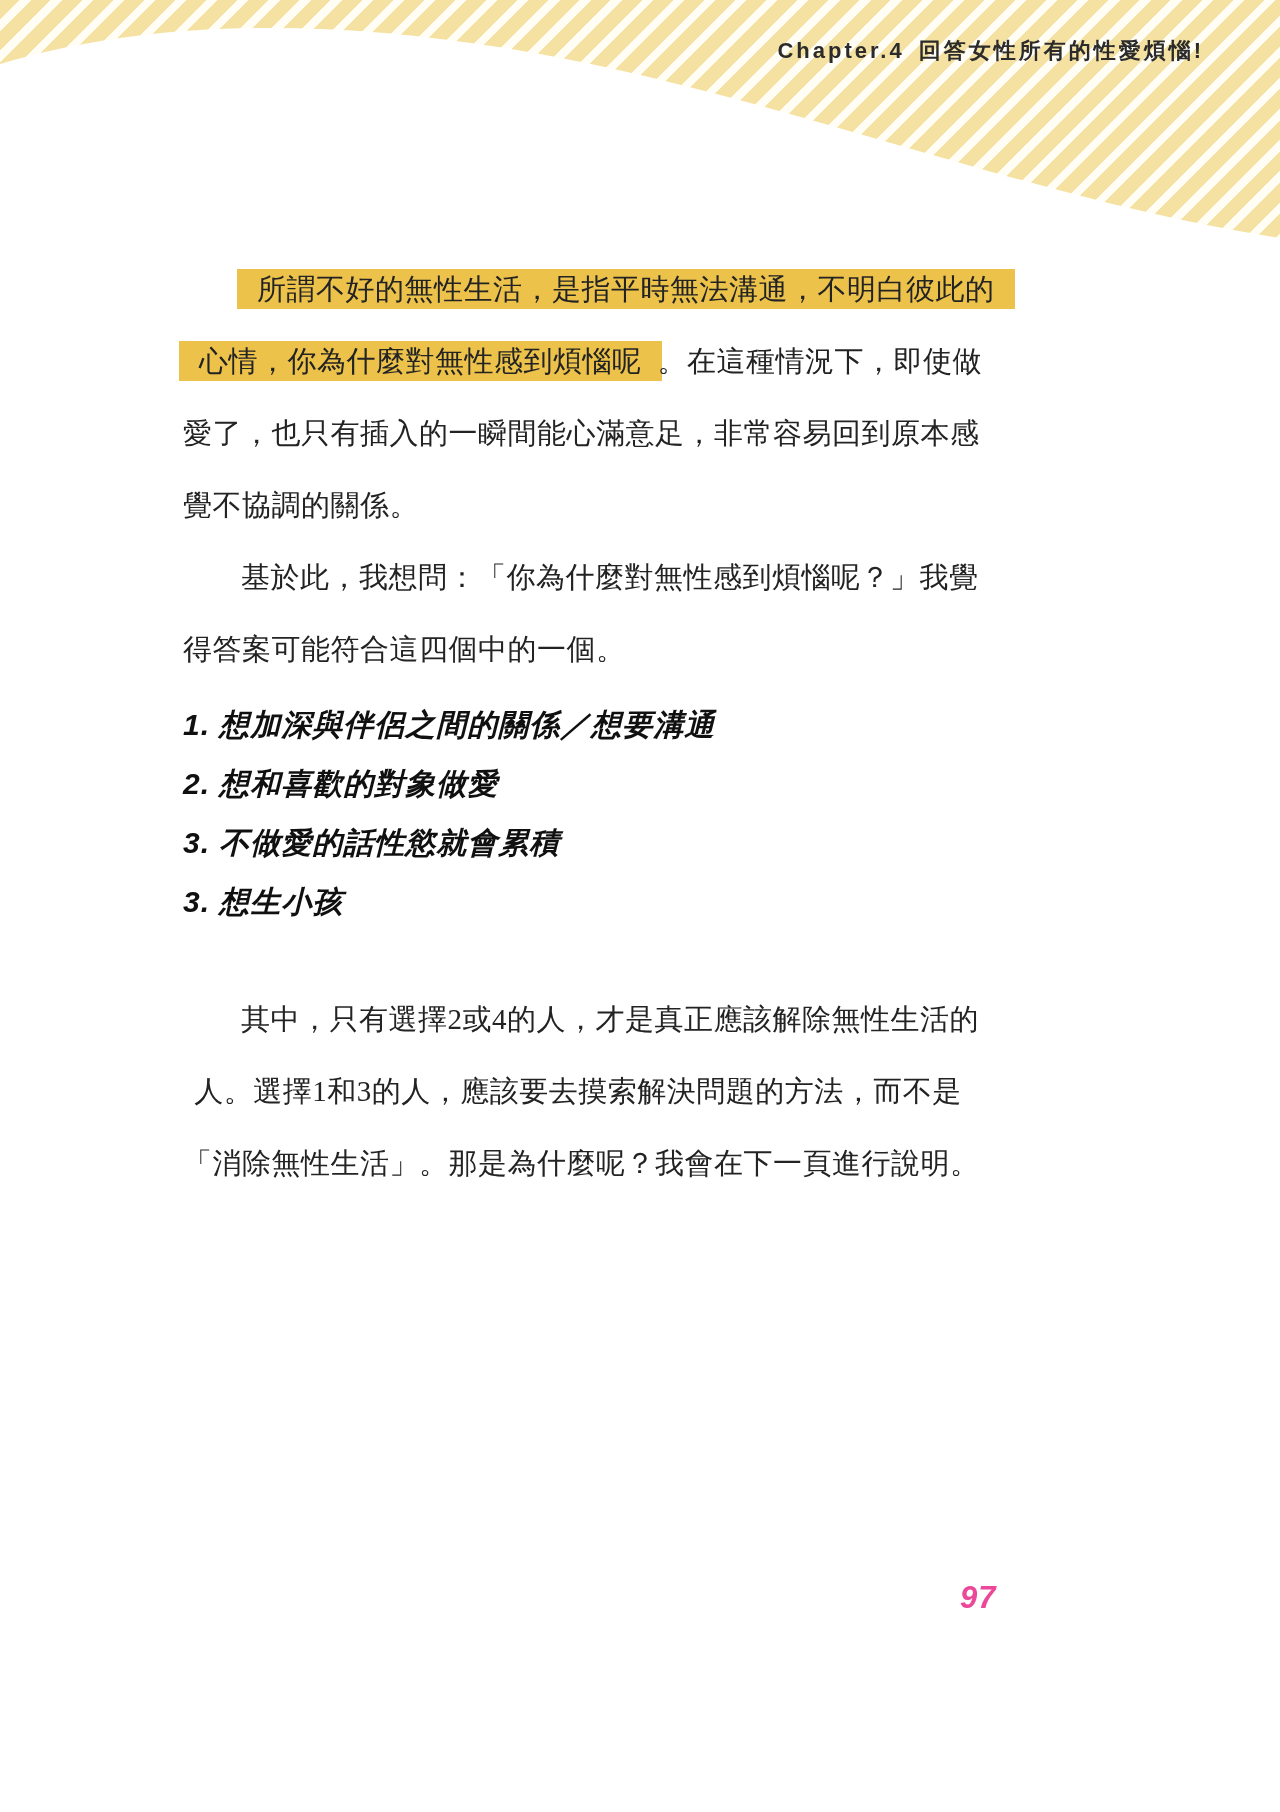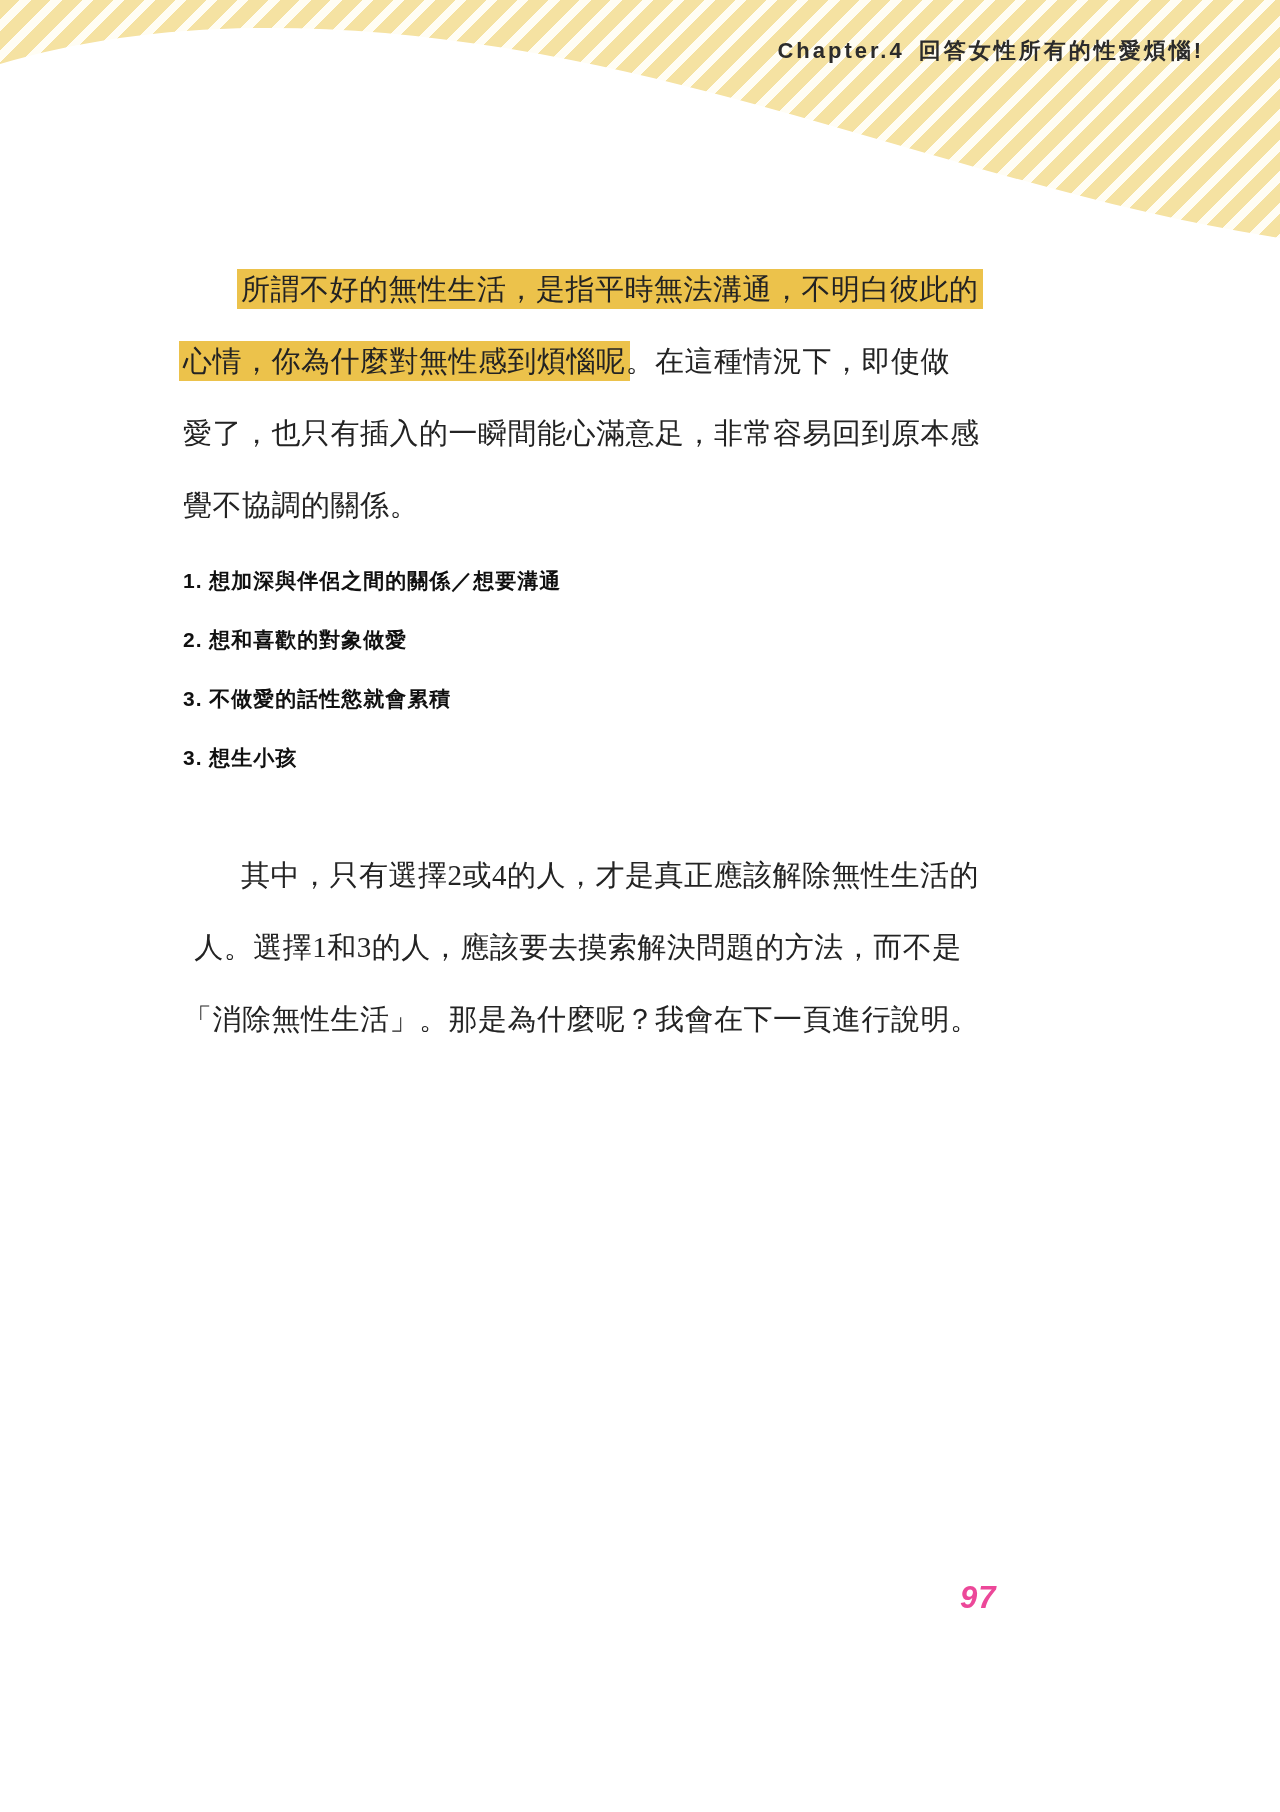--- a/index.html
+++ b/index.html
@@ -38,30 +38,30 @@
   .content{
     position:absolute;left:183px;top:253px;width:790px;
   }
   .para .line{
     font-size:29px;line-height:72px;height:72px;
     letter-spacing:0.5px;white-space:nowrap;
   }
   .para .line.indent{text-indent:2em;}
   .hl{
     background:var(--highlight);
-    padding:4px 4px;margin:0 -4px;
+    padding:4px 20px;margin:0 -4px;
   }
   .reason-list{
     margin-top:10px;
     font-family:"Liberation Sans","DejaVu Sans",sans-serif;
     font-weight:bold;color:#101010;
   }
   .reason{
-    font-size:21px;line-height:59px;height:59px;
-    letter-spacing:1px;white-space:nowrap;
+    font-size:30px;line-height:59px;height:59px;
+    letter-spacing:1px;white-space:nowrap;font-style:italic;
   }
   .para.conclusion{margin-top:52px;text-align:center;}
   
   .page-number{
     position:absolute;left:960px;top:1580px;
     font-family:"Liberation Sans","DejaVu Sans",sans-serif;
     font-weight:bold;font-size:31px;color:#ec4899;
     letter-spacing:1px;
     font-style:italic;
   }
@@ -79,20 +79,24 @@
   <span class="label">Chapter.4</span><span>回答女性所有的性愛煩惱!</span>
 </div>
 
 <main class="content">
   <div class="para">
       <div class="line indent"><span class="hl">所謂不好的無性生活，是指平時無法溝通，不明白彼此的</span></div>
       <div class="line"><span class="hl">心情，你為什麼對無性感到煩惱呢</span><span>。在這種情況下，即使做</span></div>
       <div class="line"><span>愛了，也只有插入的一瞬間能心滿意足，非常容易回到原本感</span></div>
       <div class="line"><span>覺不協調的關係。</span></div>
     </div>
+  <div class="para">
+      <div class="line indent"><span>基於此，我想問：「你為什麼對無性感到煩惱呢？」我覺</span></div>
+      <div class="line"><span>得答案可能符合這四個中的一個。</span></div>
+    </div>
   <div class="reason-list">
       <div class="reason">1. 想加深與伴侶之間的關係／想要溝通</div>
       <div class="reason">2. 想和喜歡的對象做愛</div>
       <div class="reason">3. 不做愛的話性慾就會累積</div>
       <div class="reason">3. 想生小孩</div>
     </div>
   <div class="para conclusion">
       <div class="line indent"><span>其中，只有選擇2或4的人，才是真正應該解除無性生活的</span></div>
       <div class="line"><span>人。選擇1和3的人，應該要去摸索解決問題的方法，而不是</span></div>
       <div class="line"><span>「消除無性生活」。那是為什麼呢？我會在下一頁進行說明。</span></div>

